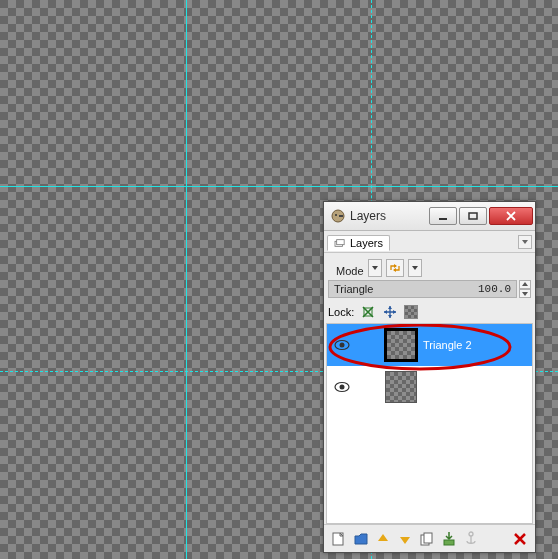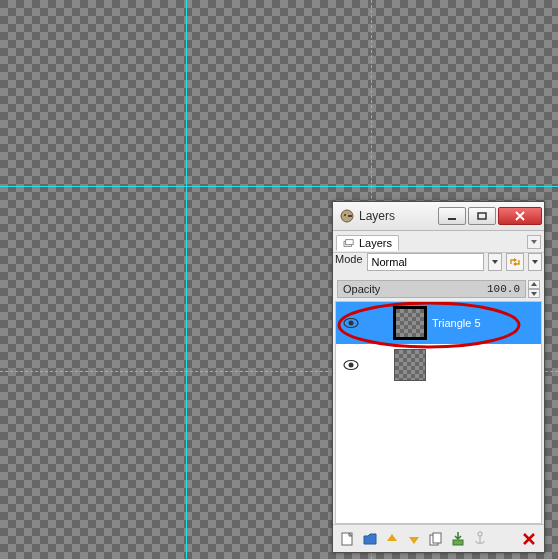--- a/index.html
+++ b/index.html
@@ -19,21 +19,21 @@
     background-size: 16px 16px;
     background-position: 0 0, 8px 8px;
   }
   .guide-h { position:absolute; left:0; right:0; height:1px; background:#21E3E3; }
   .guide-v { position:absolute; top:0; bottom:0; width:1px; background:#21E3E3; }
   .guide-h.dashed { border-top:1px dashed #21E3E3; background:none; height:0; }
   .guide-v.dashed { border-left:1px dashed #21E3E3; background:none; width:0; }
 
   
   .win {
-    position:absolute; left:332px; top:201px; width:213px; height:352px;
+    position:absolute; left:323px; top:201px; width:213px; height:352px;
     border:1px solid #4e4e4e;
     background:#fff;
     box-shadow:0 0 4px rgba(0,0,0,0.4);
     display:flex; flex-direction:column;
   }
   .titlebar {
     height:29px; background:linear-gradient(#f8f8f8,#e4e4e4);
     border-bottom:1px solid #b8b8b8;
     display:flex; align-items:center; padding:0 2px 0 6px;
   }
@@ -47,21 +47,21 @@
   .tabbar { display:flex; align-items:center; height:22px; background:#ececec; border-bottom:1px solid #c6c6c6; padding:0 3px;}
   .tabbar .tab { background:#fff; border:1px solid #b8b8b8; border-bottom-color:#fff; padding:1px 6px; font-size:11px;
     display:flex; align-items:center; gap:4px; border-radius:2px 2px 0 0; position:relative; top:1px;}
   .tabbar .tab .ticon { width:12px; height:10px; }
   .tabbar .spacer { flex:1; }
   .tabbar .menu-btn { width:14px; height:14px; border:1px solid #b4b4b4; background:#f2f2f2;
     display:flex; align-items:center; justify-content:center; }
 
   .panel-body { flex:1; background:#ececec; display:flex; flex-direction:column; }
 
-  .row { display:flex; align-items:flex-start; height:24px; padding:0 2px; gap:4px; }
+  .row { display:flex; align-items:flex-end; height:24px; padding:0 12px; gap:4px; }
   .row label { color:#222; }
   .combo { flex:1; height:18px; border:1px solid #b0b0b0; background:#fff;
     display:flex; align-items:center; padding:0 4px; font-size:11px;}
   .combo .txt { flex:1; }
   .iconbtn { width:18px; height:18px; border:1px solid #b0b0b0; background:#f4f4f4;
     display:flex; align-items:center; justify-content:center; }
   .caretbtn { width:14px; height:18px; border:1px solid #b0b0b0; background:#f4f4f4;
     display:flex; align-items:center; justify-content:center; }
 
   .opacity-row { display:flex; align-items:center; height:24px; padding:0 4px; gap:2px;}
@@ -163,23 +163,20 @@
       <svg width="8" height="8">
           <path d="M1 2L4 6L7 2" fill="#666"></path>
         </svg>
     </div>
   </div>
 
   <div class="panel-body">
 
     <div class="row">
       <label>Mode</label>
-      <div class="combo">
-        <span class="txt">Normal</span>
-      </div>
       <div class="caretbtn">
         <svg width="8" height="8">
             <path d="M1 2L4 6L7 2" fill="#444"></path>
           </svg>
       </div>
       <div class="iconbtn">
         <svg width="14" height="14">
           <path d="M3 9L3 5L8 5" fill="none" stroke="#d98a00" stroke-width="1.3"></path>
           <path d="M6 3L9 5L6 7Z" fill="#d98a00"></path>
           <path d="M11 5L11 9L6 9" fill="none" stroke="#d98a00" stroke-width="1.3"></path>
@@ -189,49 +186,65 @@
       <div class="caretbtn">
         <svg width="8" height="8">
             <path d="M1 2L4 6L7 2" fill="#444"></path>
           </svg>
       </div>
     </div>
 
     <div class="opacity-row">
       <div class="slider">
         <div class="fill"></div>
-        <span class="lab">Opacity</span>
+        <span class="lab">Triangle</span>
         <span class="val">100.0</span>
       </div>
       <div class="spin">
         <div class="sbtn">
           <svg width="8" height="5">
               <path d="M4 0L7 4H1Z" fill="#555"></path>
             </svg>
         </div>
         <div class="sbtn">
           <svg width="8" height="5">
               <path d="M4 5L1 1H7Z" fill="#555"></path>
             </svg>
         </div>
       </div>
     </div>
 
+    <div class="lock-row">
+      <label>Lock:</label>
+      <span class="licon">
+        <svg width="14" height="14">
+            <path d="M2 2L12 12M12 2L2 12" stroke="#2a7a2a" stroke-width="1.6"></path>
+            <rect x="3" y="3" width="8" height="8" fill="none" stroke="#2a7a2a"></rect>
+          </svg>
+      </span>
+      <span class="licon">
+        <svg width="14" height="14">
+          <path d="M7 1V13M1 7H13" stroke="#2a5aa0" stroke-width="1.3"></path>
+          <path d="M7 1L5 4H9Z M7 13L5 10H9Z M1 7L4 5V9Z M13 7L10 5V9Z" fill="#2a5aa0"></path>
+        </svg>
+      </span>
+      <span class="licon checker-sm" style="width:14px;height:14px;border:1px solid #888"></span>
+    </div>
 
     <div class="layers-list">
       <div class="layer sel">
         <div class="eye">
           <svg width="16" height="12">
             <ellipse cx="8" cy="6" rx="7" ry="4.5" fill="none" stroke="#333" stroke-width="1.2"></ellipse>
             <circle cx="8" cy="6" r="2.5" fill="#333"></circle>
           </svg>
         </div>
         <div class="chain"></div>
         <div class="thumb"></div>
-        <div class="lname">Triangle 5</div>
+        <div class="lname">Triangle 2</div>
       </div>
       <div class="layer">
         <div class="eye">
           <svg width="16" height="12">
             <ellipse cx="8" cy="6" rx="7" ry="4.5" fill="none" stroke="#333" stroke-width="1.2"></ellipse>
             <circle cx="8" cy="6" r="2.5" fill="#333"></circle>
           </svg>
         </div>
         <div class="chain"></div>
         <div class="thumb"></div>

